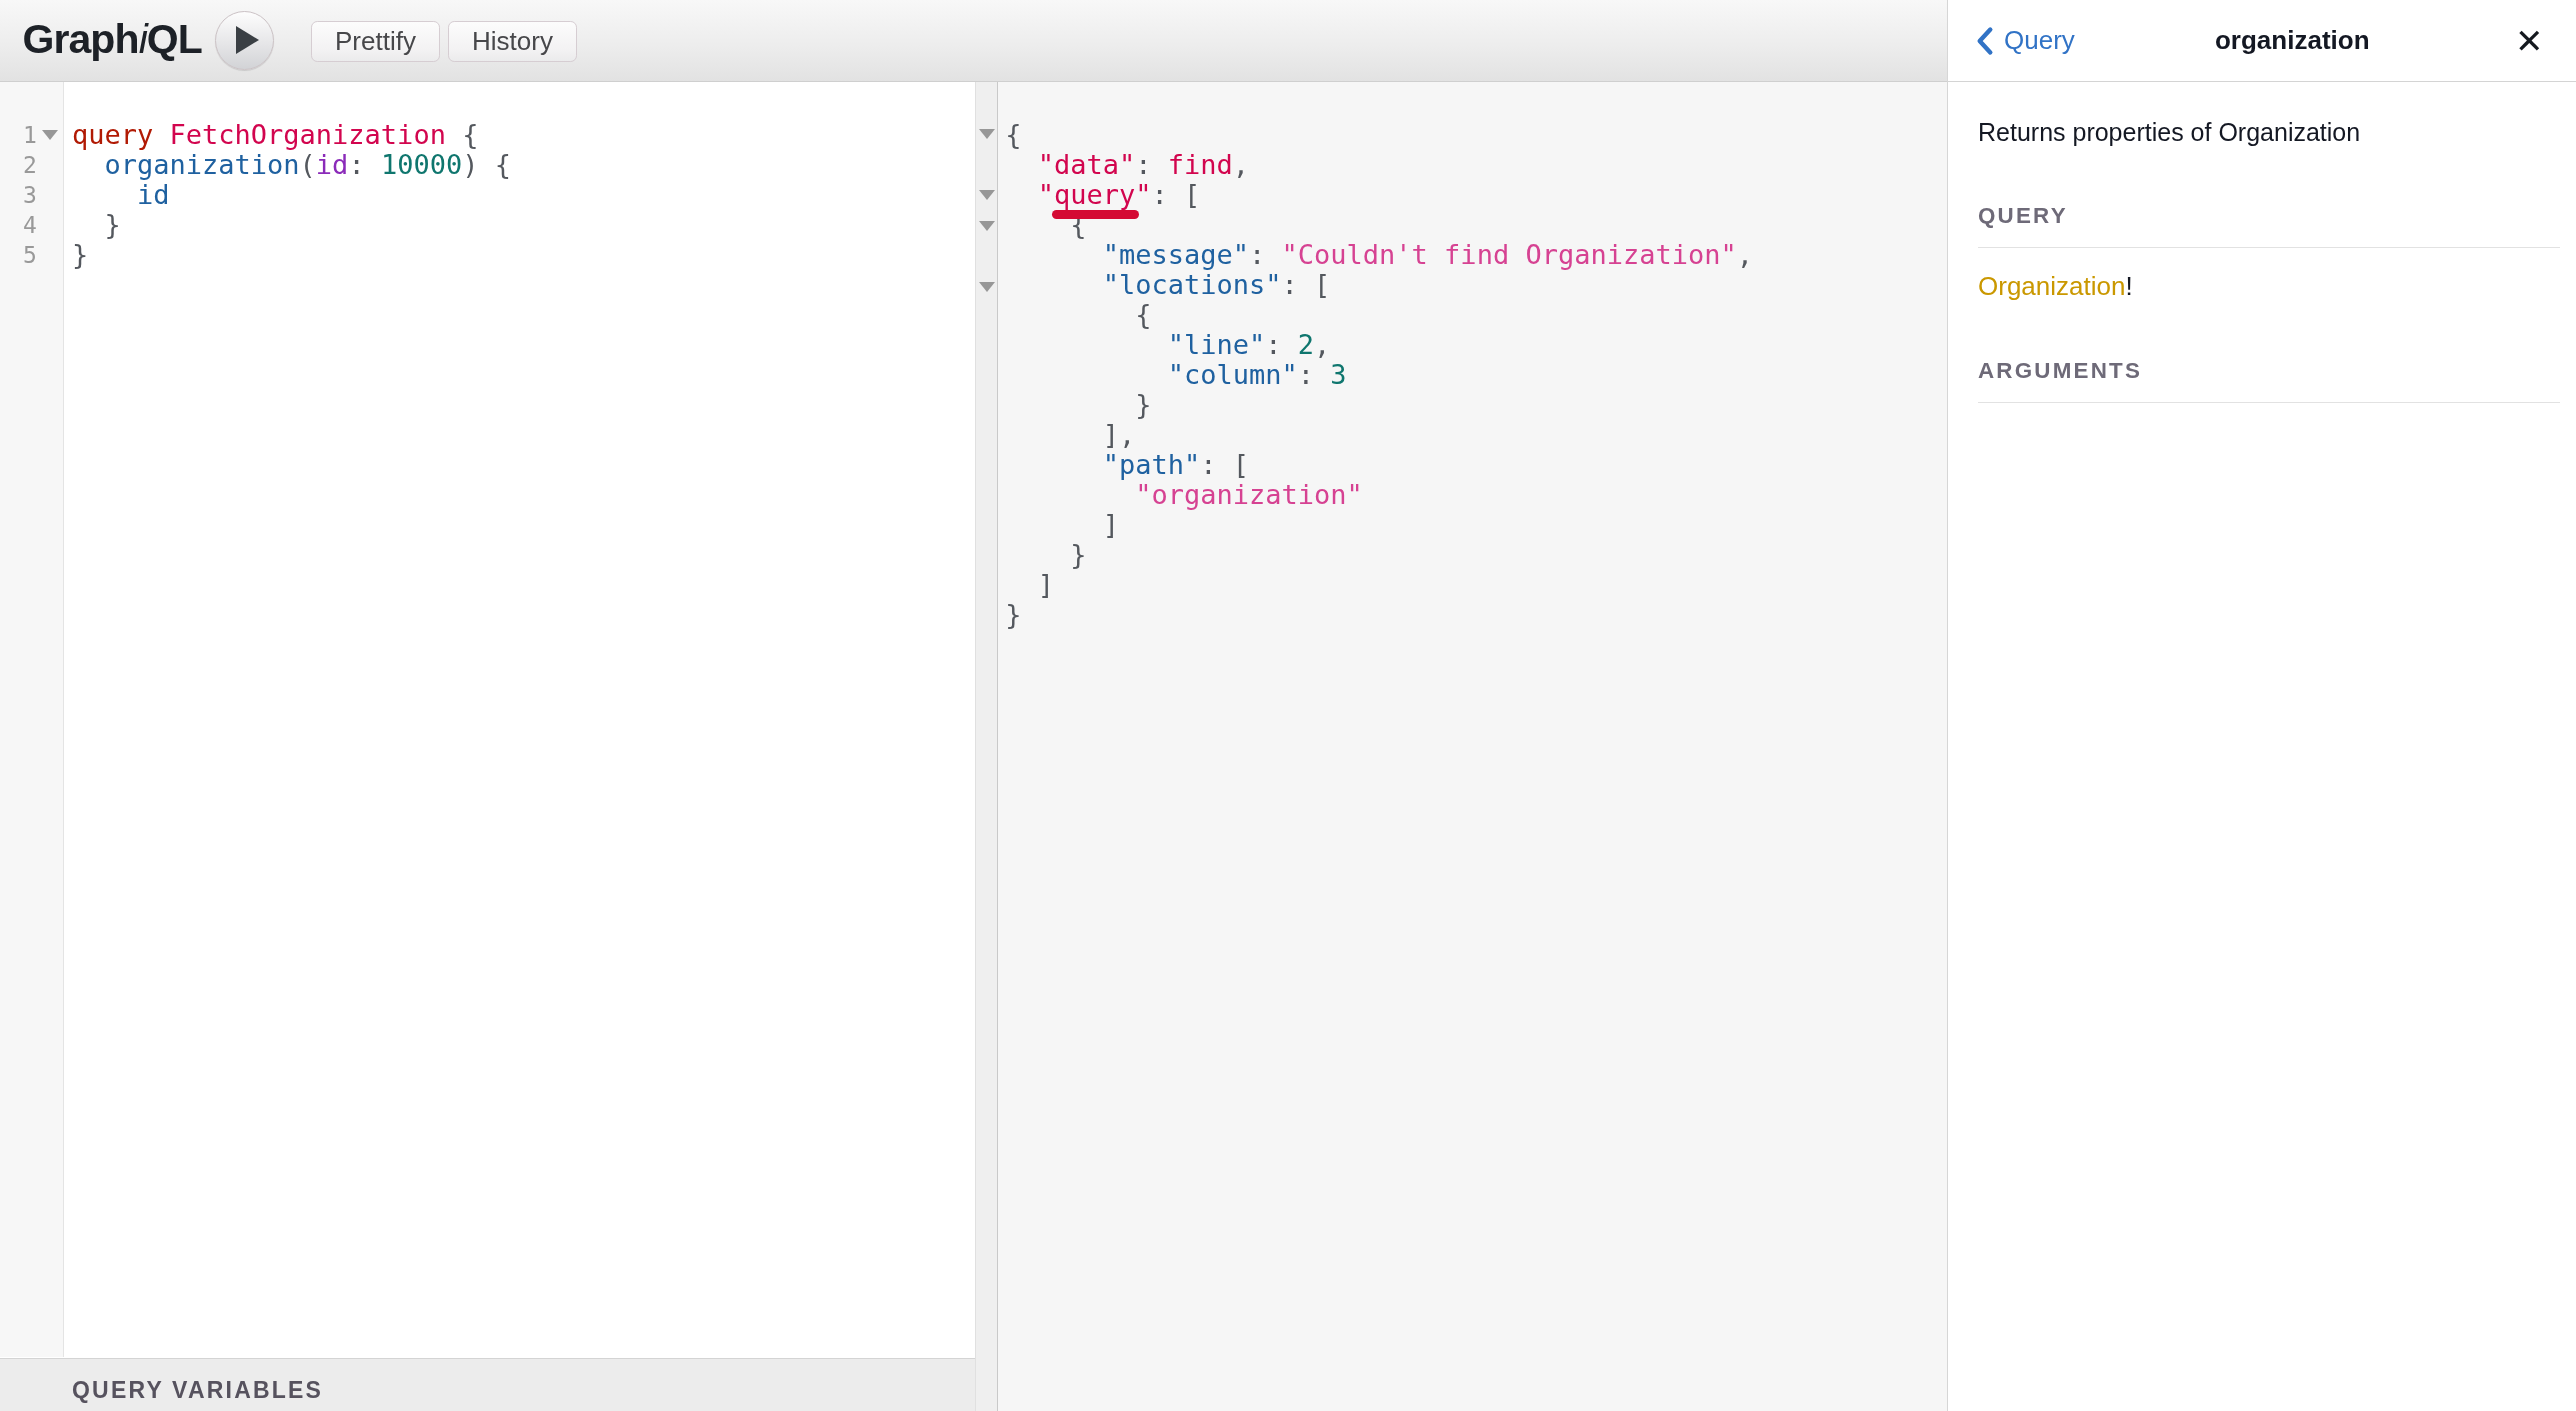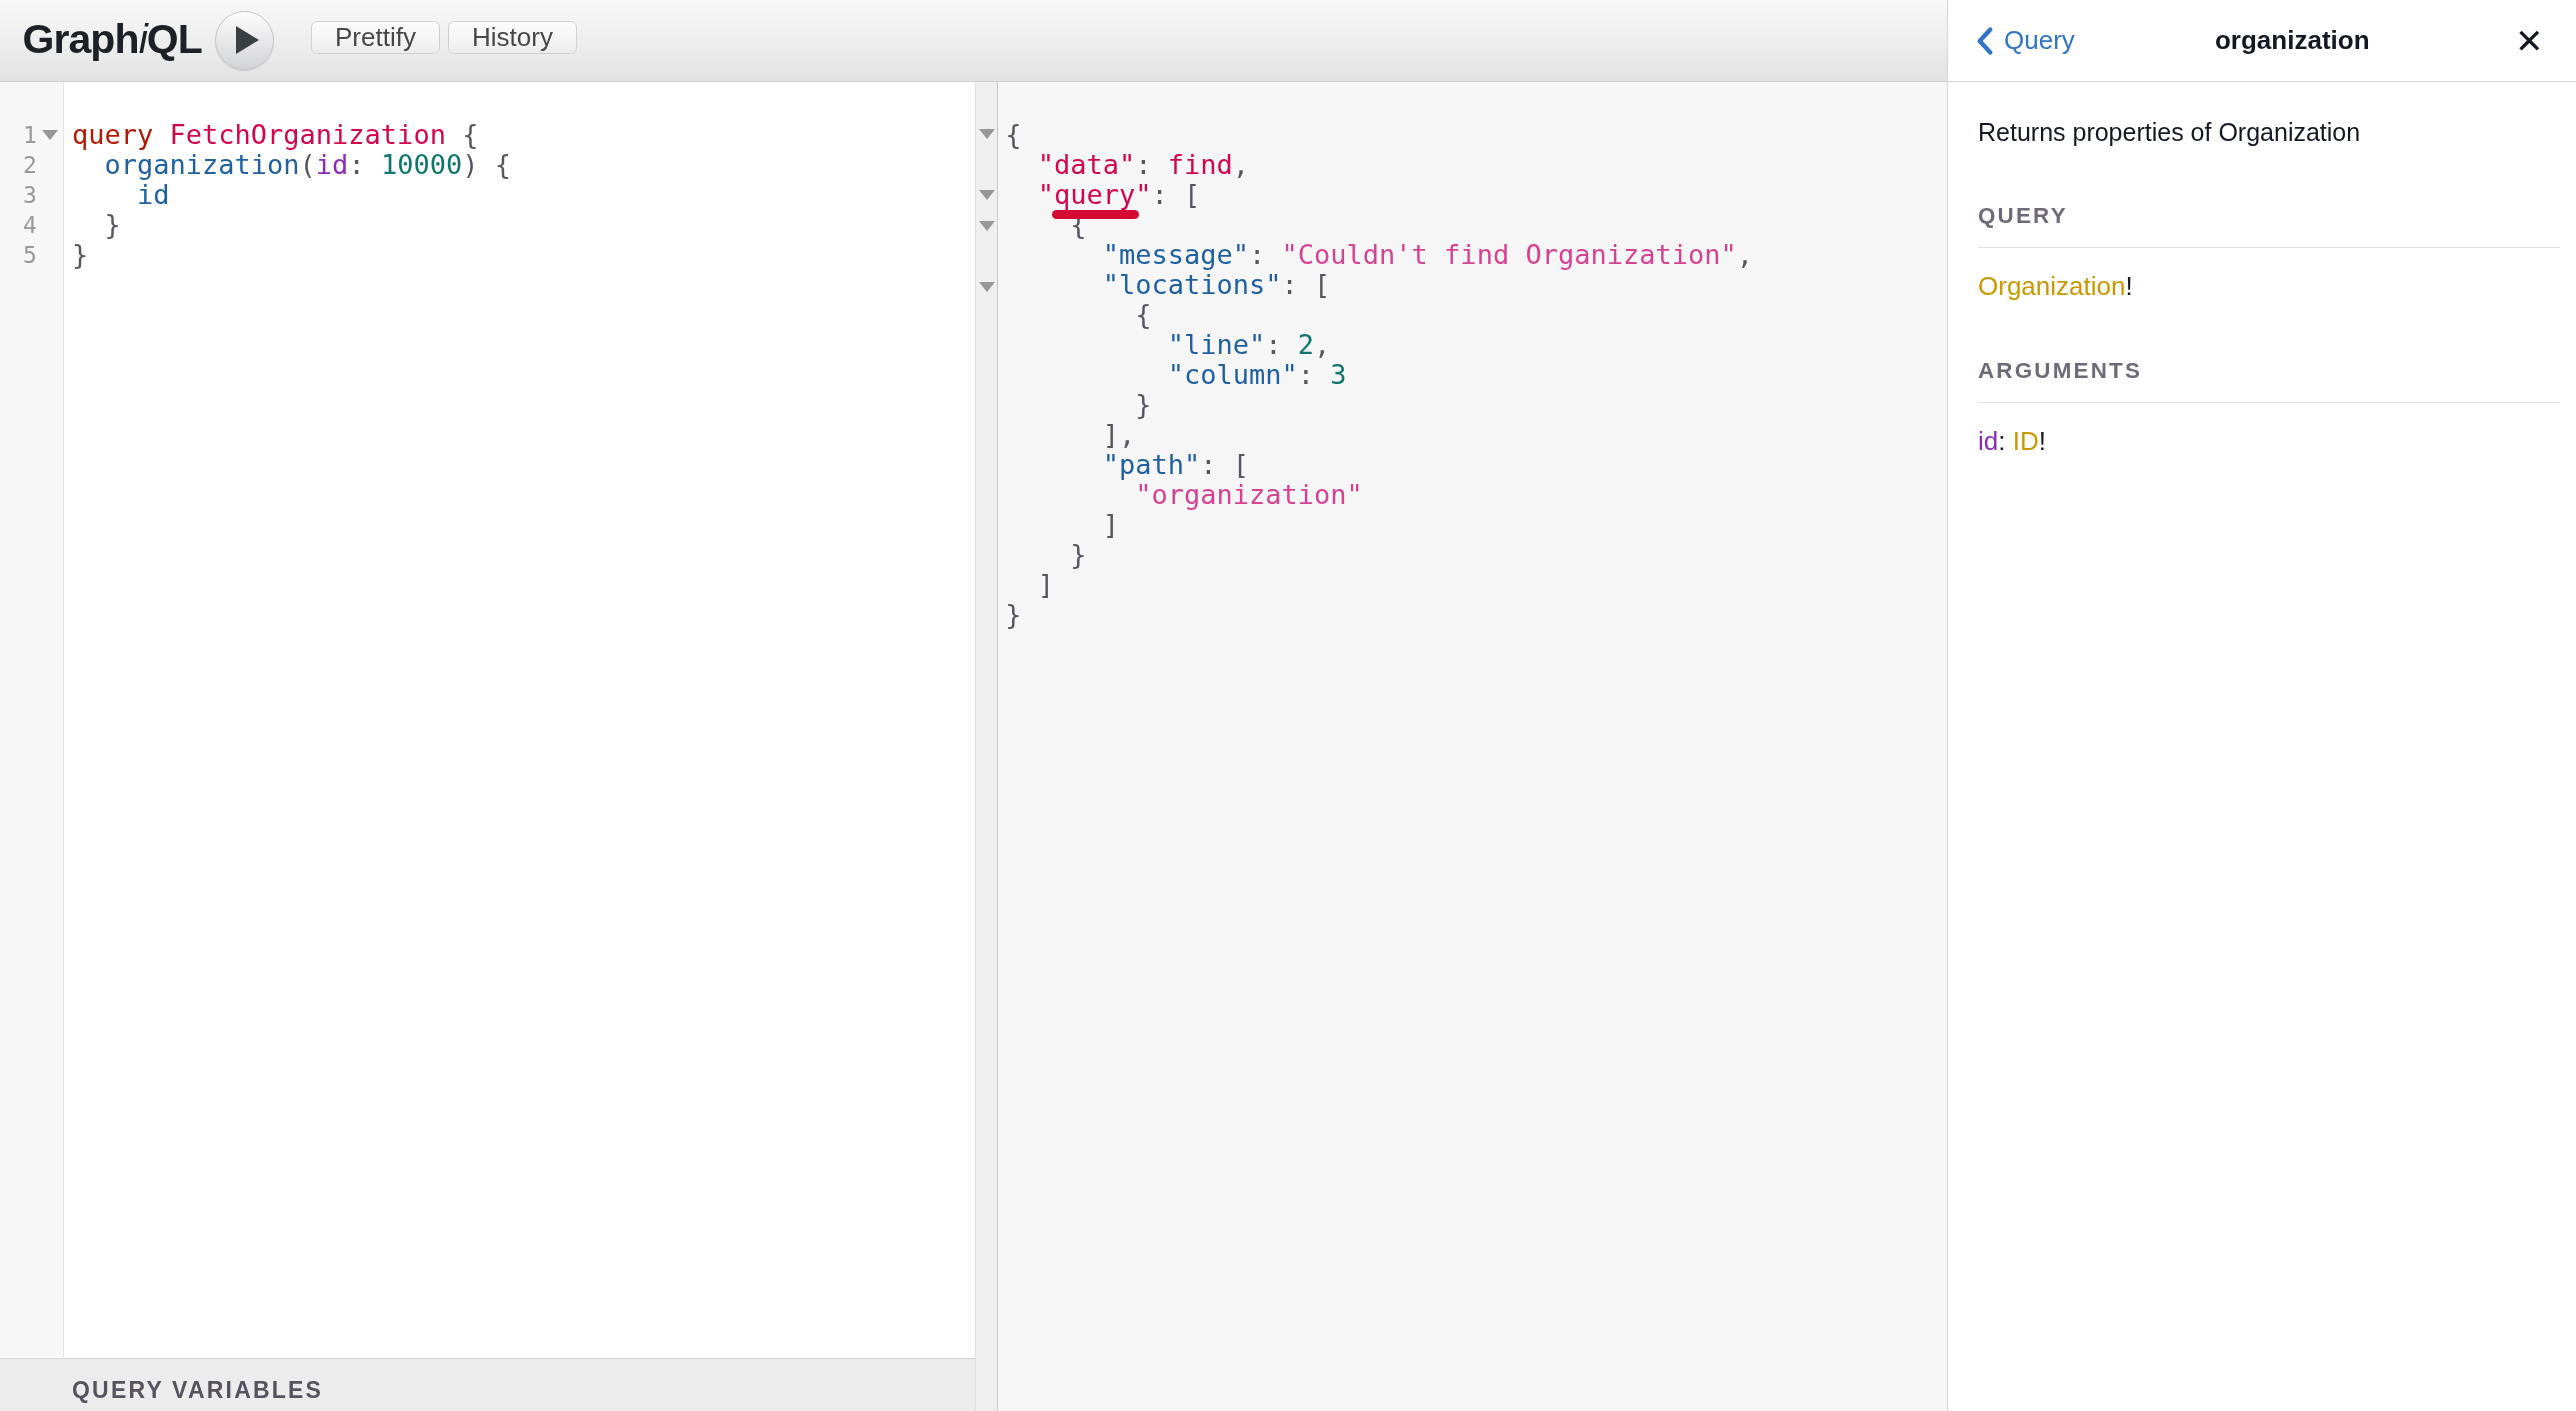--- a/index.html
+++ b/index.html
@@ -15,21 +15,21 @@
           font-size: 41px; font-weight: 600; color: #1d2127; letter-spacing: -0.9px; }
   #logo .logo-i { font-style: italic; font-weight: 500; }
   #execute-btn { left: 215px; top: 10.7px; width: 59px; height: 59px; border-radius: 50%;
                  background: linear-gradient(180deg, #fdfdfd 0%, #e6e6e8 55%, #d2d3d6 100%);
                  border: 1.8px solid #cbc2c5; cursor: pointer;
                  display: flex; align-items: center; justify-content: center;
                  box-shadow: 0 0.9px 0.9px rgba(0,0,0,0.12); }
   #execute-btn .play-tri { width: 0; height: 0; margin-left: 6.3px;
                  border-top: 14.3px solid transparent; border-bottom: 14.3px solid transparent;
                  border-left: 23px solid #3a3f44; }
-  .toolbar-btn { top: 20.6px; height: 33px; padding: 0 23px; border-radius: 6.3px;
+  .toolbar-btn { top: 20.6px; height: 41px; padding: 0 23px; border-radius: 6.3px;
                  background: linear-gradient(180deg, #fcfcfc 0%, #f3f2f3 70%, #ebebec 100%);
                  border: 1.8px solid #d6cdd2; color: #47474a; font-size: 26px;
                  font-family: "Liberation Sans", sans-serif;
                  display: flex; align-items: center; cursor: pointer; }
   #prettify-btn { left: 311px; }
   #history-btn  { left: 448px; }
 
   
   .mono { font-family: "DejaVu Sans Mono", monospace; font-size: 27px; line-height: 30px; }
   .code-line { height: 30px; white-space: pre; }
@@ -181,16 +181,15 @@
       <span>Query</span>
     </div>
     <div id="doc-title">organization</div>
     <div id="doc-close">✕</div>
   </div>
   <div id="doc-body">
     <div id="doc-desc">Returns properties of Organization</div>
     <div class="doc-cat-title">QUERY</div>
     <div class="doc-row"><span class="type-name">Organization</span><span class="bang">!</span></div>
     <div class="doc-cat-title">ARGUMENTS</div>
-    <div class="doc-row"><span class="arg-name">id</span><span class="sep">: </span><span class="type-name">ID</span><span class="bang">!</span></div>
   </div>
 </div>
 
 
 </body></html>

